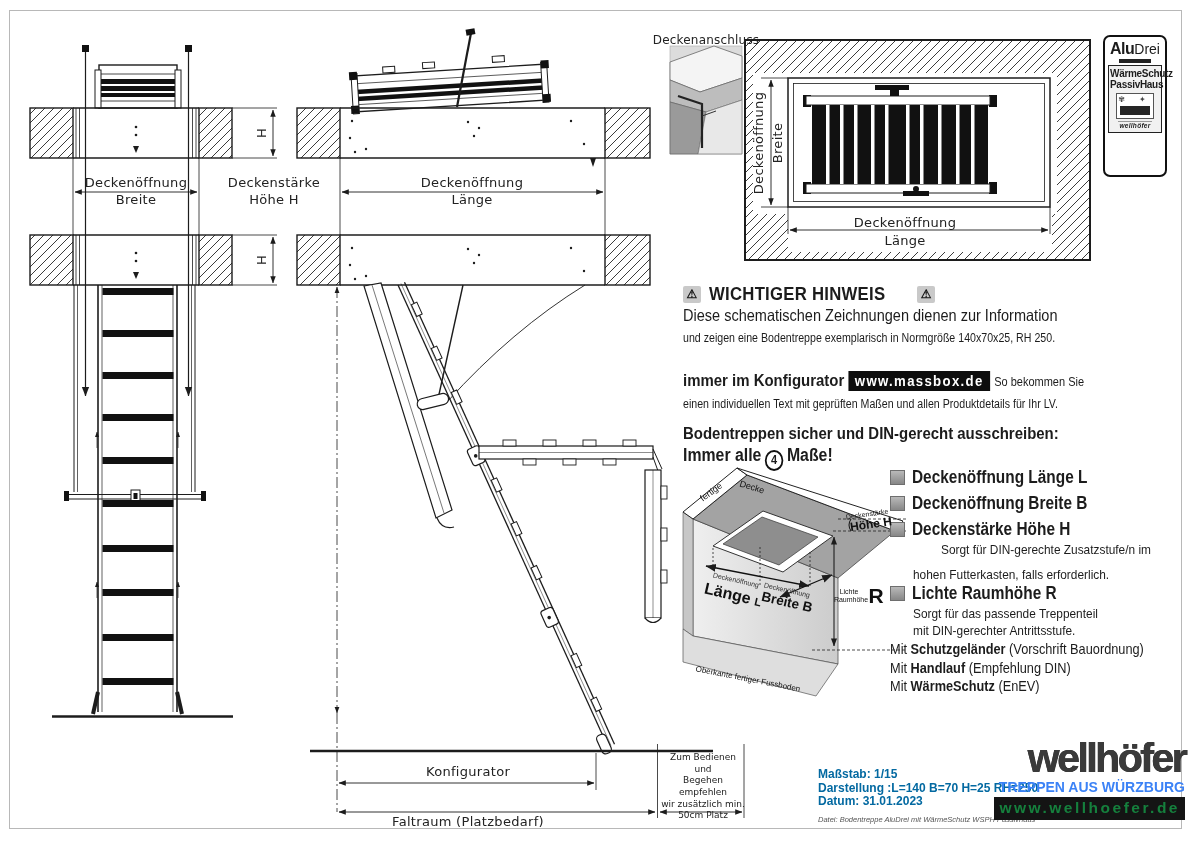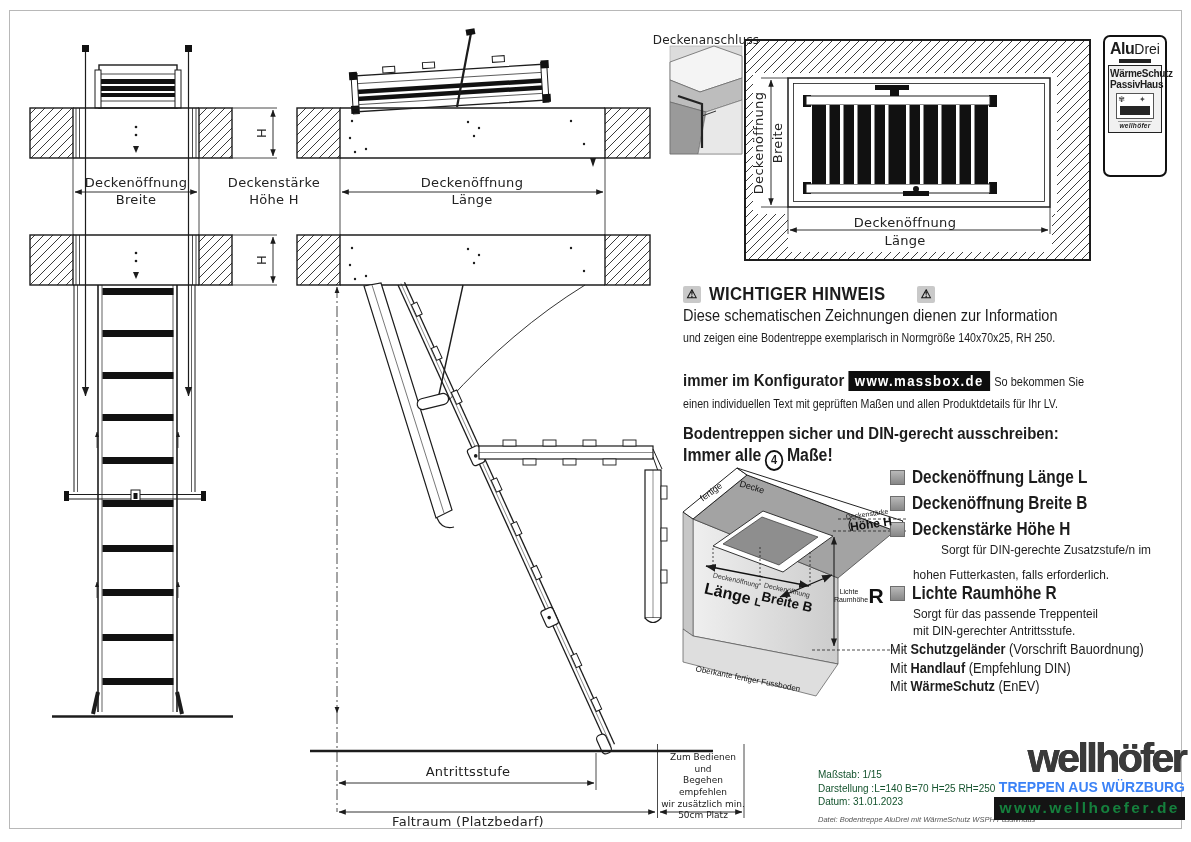--- a/index.html
+++ b/index.html
@@ -50,21 +50,21 @@
   .badge-brand .b2{font-weight:400;font-size:14px;}
   .badge-bar{height:4px;background:#222;margin:1px 14px 2px;}
   .badge-box{border:1.5px solid #222;margin:1px 3px;padding:2px 1px 3px;background:#f1f1f1;text-align:center;}
   .badge-box .w1,.badge-box .w2{font-size:10px;font-weight:900;line-height:11px;letter-spacing:-.3px;}
   .stamp{border:1px solid #555;background:#fff;margin:3px 6px 2px;padding:1px 0 2px;}
   .stamp-icons{font-size:8px;color:#444;letter-spacing:6px;line-height:10px;}
   .stamp-bar{height:9px;background:#262626;margin:1px 3px;}
   .maker{font-size:6.5px;font-weight:bold;font-style:italic;letter-spacing:.3px;border-top:1px solid #999;margin:2px 8px 0;}
 
   
-  .f-info{position:absolute;left:818px;top:768px;font-size:10px;line-height:13.5px;color:#14532d;}
+  .f-info{position:absolute;left:818px;top:768px;font-size:12px;line-height:13.5px;color:#0369a1;font-weight:bold;}
   .f-file{position:absolute;left:818px;top:815px;font-size:7.5px;font-style:italic;color:#555;}
   .logo-wrap{position:absolute;left:975px;top:737px;width:210px;text-align:right;}
   .logo-main{font-size:41px;font-weight:900;letter-spacing:-2.5px;color:#3a3a3a;line-height:42px;
              text-shadow:.6px 0 0 #3a3a3a,0 .4px 0 #3a3a3a;}
   .logo-sub{font-size:14px;font-weight:900;letter-spacing:0;color:#3b82f6;line-height:16px;}
   .logo-url{display:inline-block;background:#141414;color:#15803d;font-size:15.5px;font-weight:800;
             letter-spacing:2.5px;padding:2px 5px 3px;margin-top:2px;}
 </style>
 </head>
 <body>
@@ -369,21 +369,21 @@
   </svg>
 
   <div class="dlabel" style="left:136px;top:182px;">Deckenöffnung</div>
   <div class="dlabel" style="left:136px;top:199px;">Breite</div>
   <div class="dlabel" style="left:274px;top:182px;">Deckenstärke</div>
   <div class="dlabel" style="left:274px;top:199px;">Höhe H</div>
   <div class="dlabel rot" style="left:261px;top:133px;">H</div>
   <div class="dlabel rot" style="left:261px;top:260px;">H</div>
   <div class="dlabel" style="left:472px;top:182px;">Deckenöffnung</div>
   <div class="dlabel" style="left:472px;top:199px;">Länge</div>
-  <div class="dlabel" style="left:468px;top:771px;">Antrittsstufe</div>
+  <div class="dlabel" style="left:468px;top:771px;">Konfigurator</div>
   <div class="dlabel" style="left:468px;top:801px;margin-top:20px;">Faltraum (Platzbedarf)</div>
   <div class="notebox">
     <div>Zum Bedienen und</div>
     <div>Begehen empfehlen</div>
     <div>wir zusätzlich min.</div>
     <div>50cm Platz</div>
   </div>
   <div class="dlabel small" style="left:706px;top:40px;transform:translate(-50%,-50%);">Deckenanschluss</div>
   <div class="dlabel rot" style="left:758px;top:143px;">Deckenöffnung</div>
   <div class="dlabel rot" style="left:777px;top:143px;">Breite</div>

